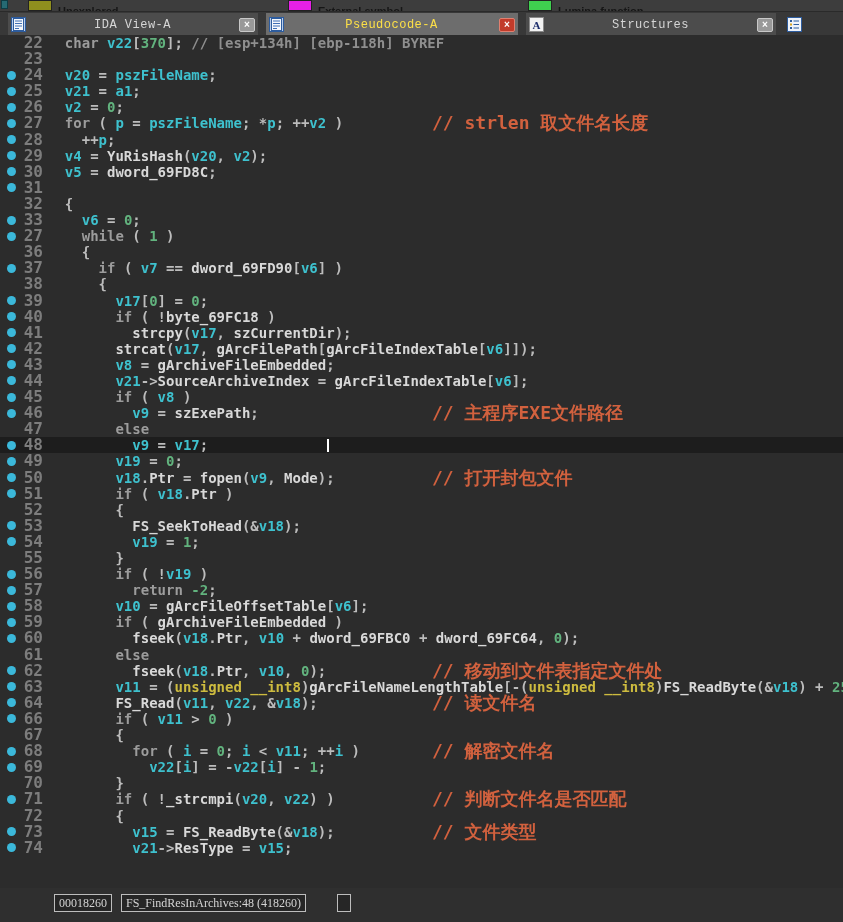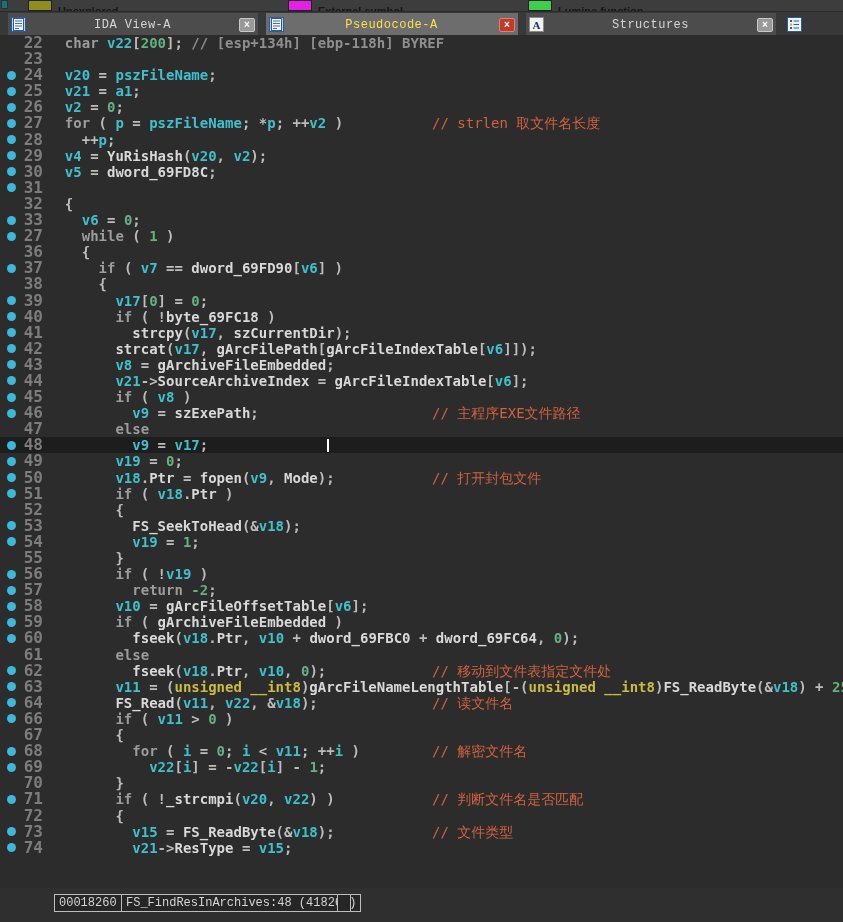--- a/index.html
+++ b/index.html
@@ -38,28 +38,28 @@
   
   .code-area{position:absolute;left:0;top:35px;width:843px;height:853px;background:var(--bg);}
   .row{position:relative;width:843px;height:16.1px;line-height:16.1px;white-space:pre;}
   .row.current{background:var(--bg-current);}
   .gutter{position:absolute;left:0;top:0;width:48px;height:100%;}
   .bp{position:absolute;left:7px;top:3.5px;width:9px;height:9px;border-radius:50%;background:var(--dot);}
   .lnum{position:absolute;right:5px;top:0;font-size:16px;font-weight:700;color:var(--lnum);line-height:16.1px;}
   .src{position:absolute;left:48px;top:0;font-size:14px;font-weight:700;line-height:16.1px;}
   .tk-kw{color:var(--kw)} .tk-id{color:var(--id)} .tk-lv{color:var(--lv)}
   .tk-num{color:var(--num)} .tk-ty{color:var(--ty)} .tk-pn{color:var(--pn)} .tk-cmt{color:var(--cmt);font-weight:700}
-  .annot{position:absolute;left:432px;top:0;font-size:14px;font-weight:400;color:var(--an);
+  .annot{position:absolute;left:432px;top:0;font-size:18px;font-weight:700;color:var(--an);
     font-family:"DejaVu Sans Mono","Liberation Sans",sans-serif;line-height:16.1px;white-space:nowrap;}
   .caret{position:absolute;top:1.5px;width:2px;height:13px;background:#ffffff;}
 
   
   .statusbar{position:absolute;left:0;top:888px;width:843px;height:34px;background:#2f2f2f;}
   .sb-box{position:absolute;top:6px;height:18px;border:1px solid var(--status-border);background:#262626;
-    color:var(--status-text);font-family:Liberation Mono, monospace;font-size:12px;line-height:16px;padding:0 4px;white-space:nowrap;}
+    color:var(--status-text);font-family:Liberation Serif, serif;font-size:12px;line-height:16px;padding:0 4px;white-space:nowrap;}
   .sb-addr{left:54px;}
   .sb-loc{left:121px;}
   .sb-extra{left:337px;width:14px;}
 </style>
 </head>
 <body>
 
 <div class="navband">
   <span class="nav-corner"></span>
 <span class="legend-item li0"><span class="swatch" style="background: rgb(143, 143, 30);"></span><span class="legend-label">Unexplored</span></span>
@@ -116,21 +116,21 @@
           <line x1="6.5" y1="7.5" x2="12" y2="7.5" stroke="#2d5c9e"></line>
           <rect x="3" y="10" width="2" height="2" fill="#2d5c9e"></rect>
           <line x1="6.5" y1="11" x2="12" y2="11" stroke="#2d5c9e"></line>
         </svg>
     </span>
   </div>
 </div>
 
 <div class="code-area">
   <div id="code-lines">
-      <div class="row"><span class="gutter"><span class="lnum">22</span></span><span class="src">  <span class="tk-kw">char </span><span class="tk-lv">v22</span><span class="tk-pn">[</span><span class="tk-num">200</span><span class="tk-pn">]; </span><span class="tk-cmt">// [esp+134h] [ebp-118h] BYREF</span></span></div>
+      <div class="row"><span class="gutter"><span class="lnum">22</span></span><span class="src">  <span class="tk-kw">char </span><span class="tk-lv">v22</span><span class="tk-pn">[</span><span class="tk-num">370</span><span class="tk-pn">]; </span><span class="tk-cmt">// [esp+134h] [ebp-118h] BYREF</span></span></div>
       <div class="row"><span class="gutter"><span class="lnum">23</span></span><span class="src"></span></div>
       <div class="row"><span class="gutter"><span class="bp"></span><span class="lnum">24</span></span><span class="src">  <span class="tk-lv">v20</span><span class="tk-pn"> = </span><span class="tk-lv">pszFileName</span><span class="tk-pn">;</span></span></div>
       <div class="row"><span class="gutter"><span class="bp"></span><span class="lnum">25</span></span><span class="src">  <span class="tk-lv">v21</span><span class="tk-pn"> = </span><span class="tk-lv">a1</span><span class="tk-pn">;</span></span></div>
       <div class="row"><span class="gutter"><span class="bp"></span><span class="lnum">26</span></span><span class="src">  <span class="tk-lv">v2</span><span class="tk-pn"> = </span><span class="tk-num">0</span><span class="tk-pn">;</span></span></div>
       <div class="row"><span class="gutter"><span class="bp"></span><span class="lnum">27</span></span><span class="src">  <span class="tk-kw">for </span><span class="tk-pn">( </span><span class="tk-lv">p</span><span class="tk-pn"> = </span><span class="tk-lv">pszFileName</span><span class="tk-pn">; *</span><span class="tk-lv">p</span><span class="tk-pn">; ++</span><span class="tk-lv">v2</span><span class="tk-pn"> )</span></span><span class="annot" style="left: 432px;">// strlen 取文件名长度</span></div>
       <div class="row"><span class="gutter"><span class="bp"></span><span class="lnum">28</span></span><span class="src">    <span class="tk-pn">++</span><span class="tk-lv">p</span><span class="tk-pn">;</span></span></div>
       <div class="row"><span class="gutter"><span class="bp"></span><span class="lnum">29</span></span><span class="src">  <span class="tk-lv">v4</span><span class="tk-pn"> = </span><span class="tk-id">YuRisHash</span><span class="tk-pn">(</span><span class="tk-lv">v20</span><span class="tk-pn">, </span><span class="tk-lv">v2</span><span class="tk-pn">);</span></span></div>
       <div class="row"><span class="gutter"><span class="bp"></span><span class="lnum">30</span></span><span class="src">  <span class="tk-lv">v5</span><span class="tk-pn"> = </span><span class="tk-id">dword_69FD8C</span><span class="tk-pn">;</span></span></div>
       <div class="row"><span class="gutter"><span class="bp"></span><span class="lnum">31</span></span></div>
       <div class="row"><span class="gutter"><span class="lnum">32</span></span><span class="src">  <span class="tk-pn">{</span></span></div>

